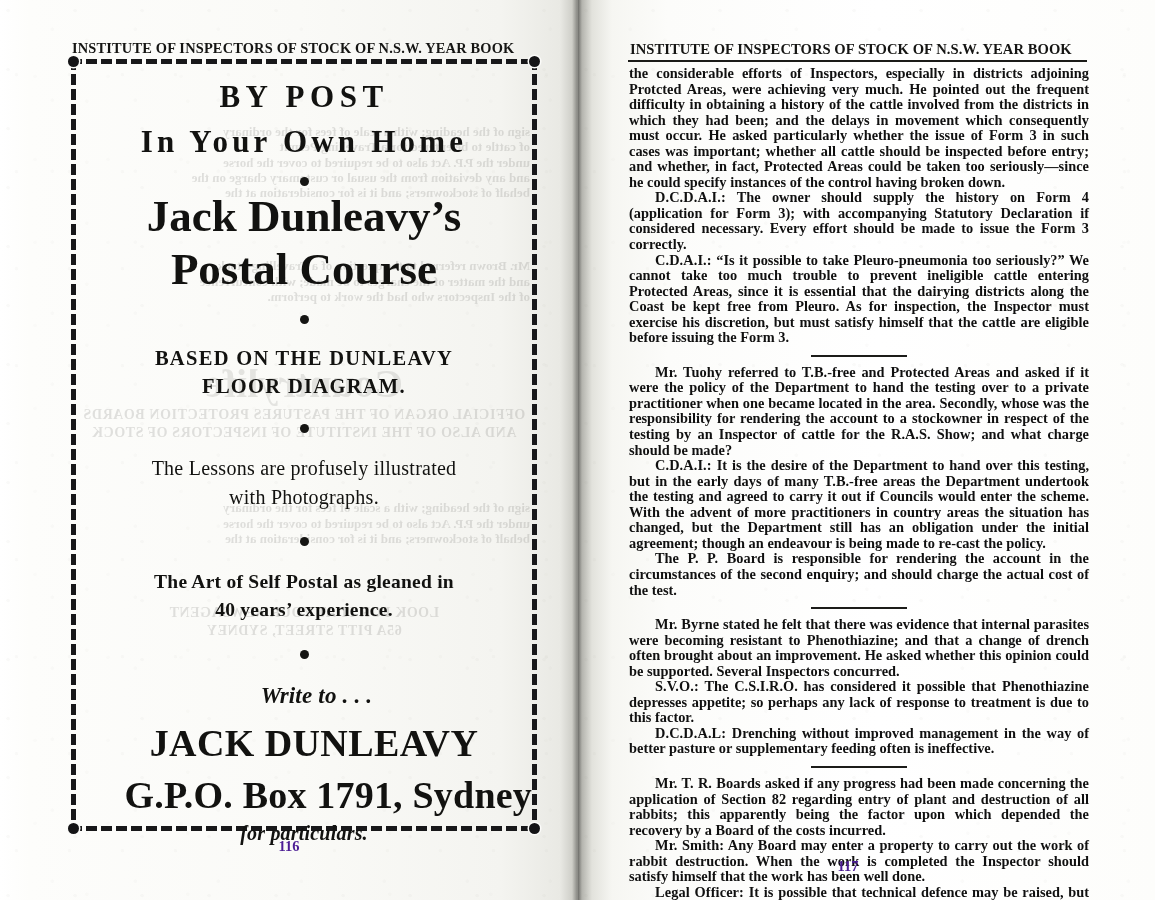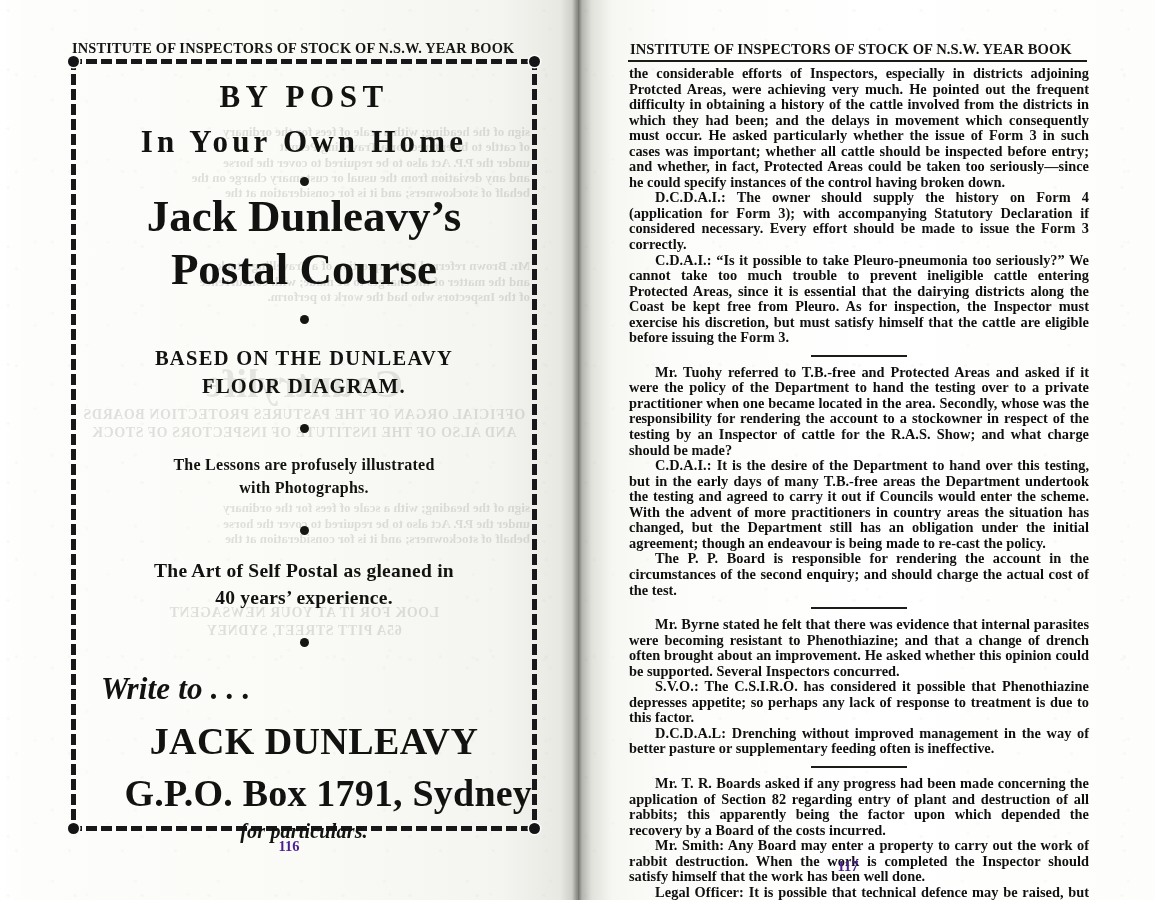--- a/index.html
+++ b/index.html
@@ -201,42 +201,42 @@
     font-family: "Liberation Serif", "DejaVu Serif", serif;
     font-weight: bold;
     font-size: 20.5px;
     letter-spacing: 1.3px;
     line-height: 1.35;
   }
   #ad-based-1 { margin-top: 21px; }
 
   .ad-lesson {
     font-family: "Liberation Serif", "DejaVu Serif", serif;
-    font-weight: bold;
-    font-size: 16px;
+    font-weight: normal;
+    font-size: 20px;
     letter-spacing: .25px;
     line-height: 1.42;
   }
   #ad-lesson-1 { margin-top: 21px; }
 
   .ad-art {
     font-family: "Liberation Serif", "DejaVu Serif", serif;
     font-weight: bold;
     font-size: 19.5px;
     letter-spacing: .25px;
     line-height: 1.42;
   }
   #ad-art-1 { margin-top: 22px; }
 
   #ad-writeto {
     font-family: "Liberation Serif", "DejaVu Serif", serif;
     font-style: italic;
     font-weight: bold;
-    font-size: 31px;
-    text-align: left;
+    font-size: 23px;
+    text-align: center;
     margin: 24px 0 12px 25px;
     letter-spacing: .2px;
   }
   #ad-jack-dunleavy {
     font-family: "Liberation Serif", "DejaVu Serif", serif;
     font-weight: bold;
     font-size: 38px;
     letter-spacing: .4px;
     margin-top: 2px;
     padding-left: 20px;

